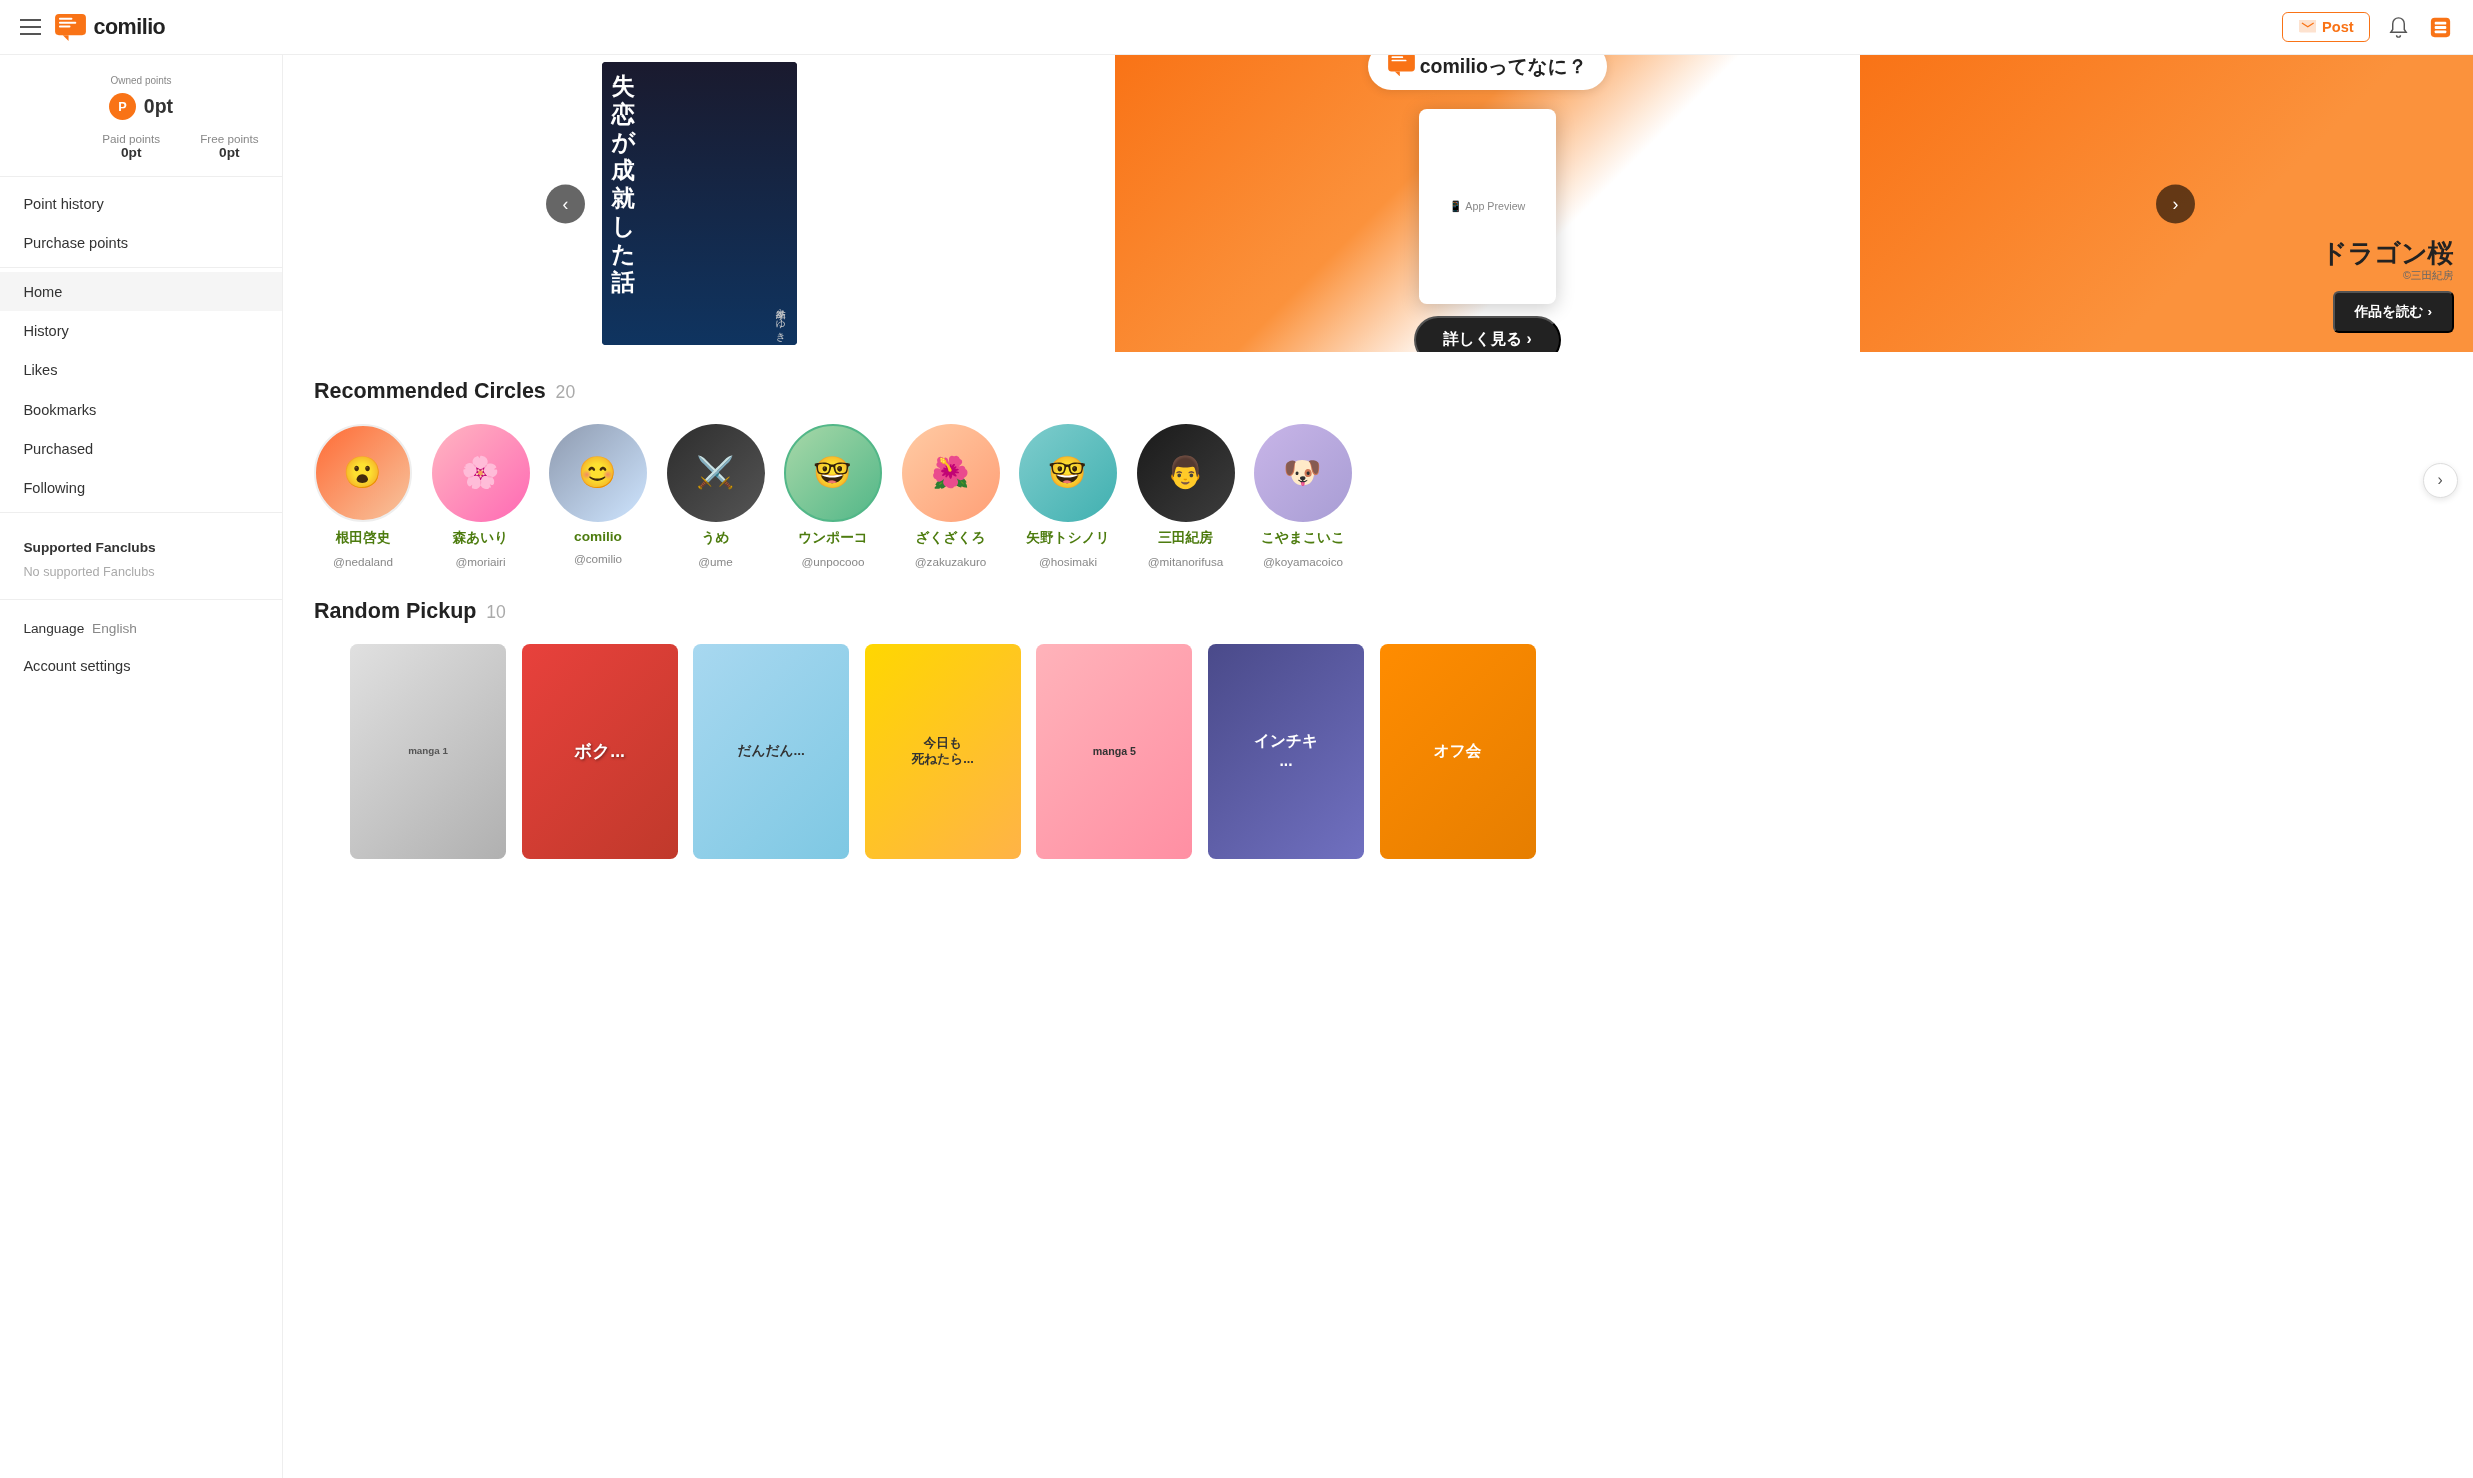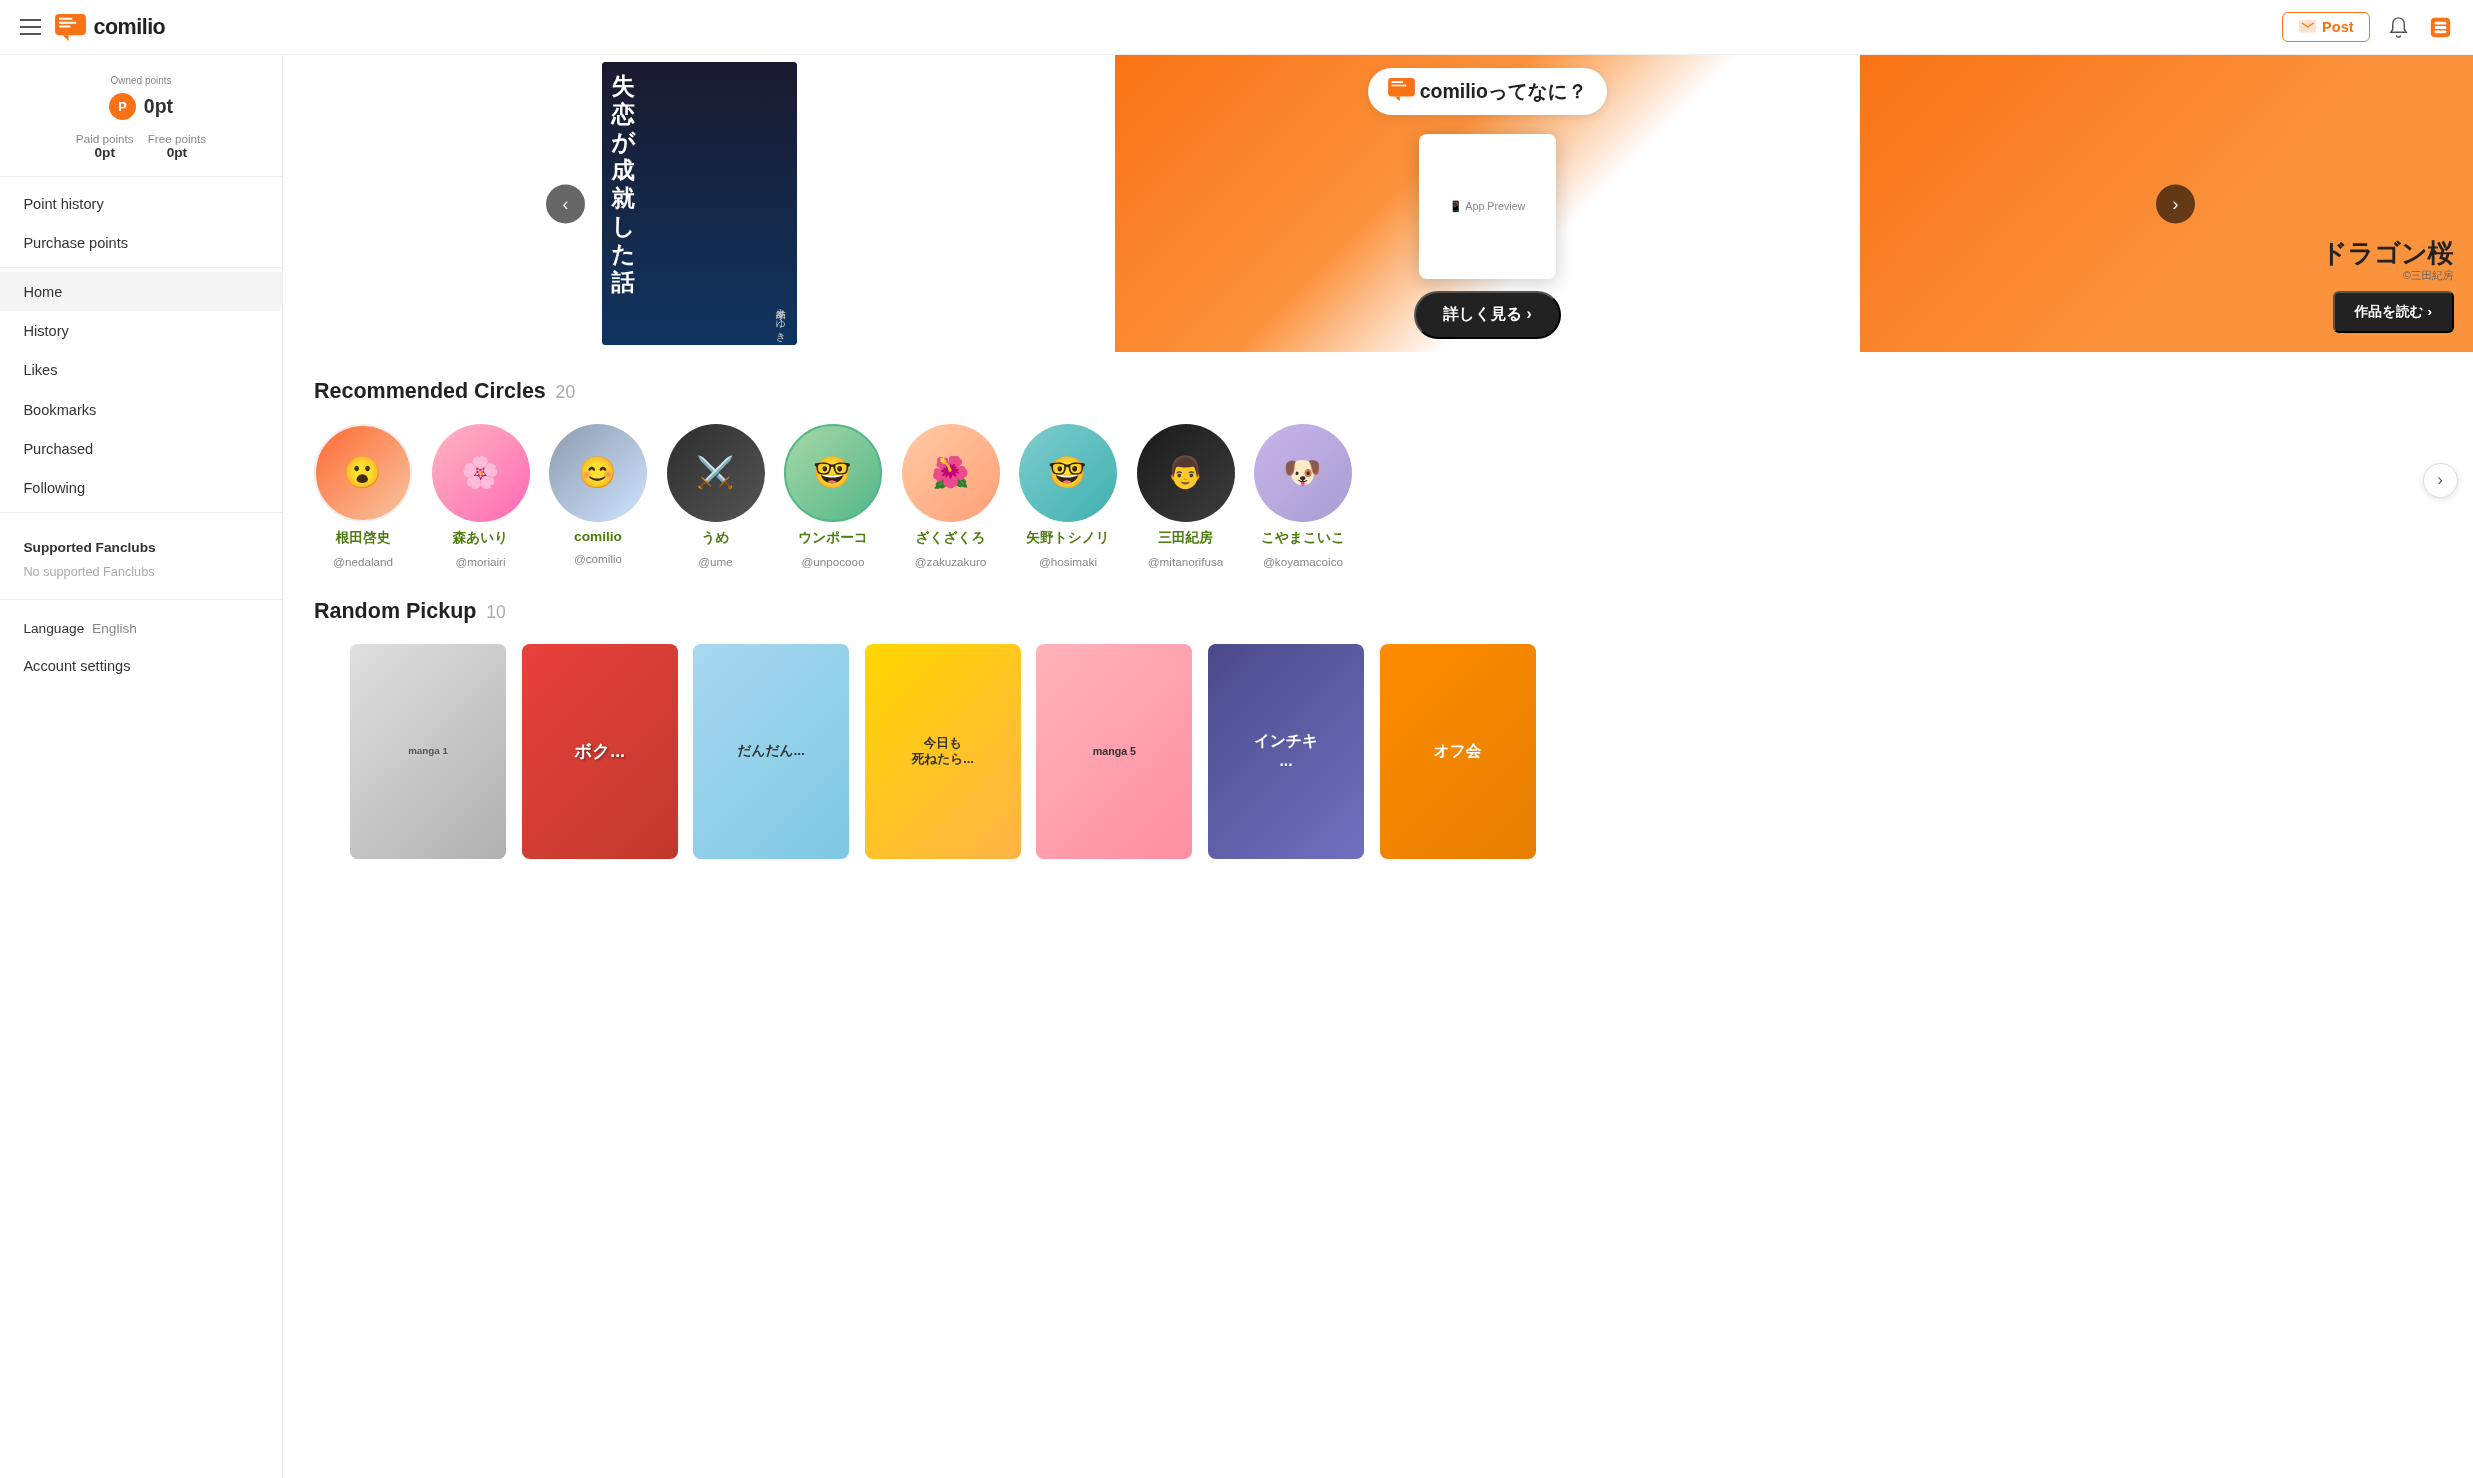--- a/index.html
+++ b/index.html
@@ -49,21 +49,21 @@
       border-bottom: 1px solid #eee;
     }
     .points-label { font-size: 10px; color: #888; text-align: center; margin-bottom: 7.8px; }
     .points-total { display: flex; align-items: center; gap: 7.8px; justify-content: center; margin-bottom: 11.7px; }
     .points-badge {
       width: 27px; height: 27px; border-radius: 50%; background: #f97316;
       color: #fff; font-size: 12.7px; font-weight: 700;
       display: flex; align-items: center; justify-content: center;
     }
     .points-value { font-size: 19.5px; font-weight: 700; }
-    .points-sub { display: flex; gap: 14px; justify-content: center; }
+    .points-sub { display: flex; gap: 40px; justify-content: flex-end; }
     .points-sub-item { text-align: center; }
     .points-sub-label { font-size: 11.7px; color: #888; }
     .points-sub-value { font-size: 13.7px; font-weight: 600; }
 
     
     .sidebar-nav { padding: 7.8px 0; }
     .sidebar-link {
       display: block; padding: 11.7px 23.4px; font-size: 14.6px; color: #333;
       cursor: pointer; text-decoration: none;
     }
@@ -293,21 +293,21 @@
         <div class="banner-bubble">
           <svg width="27" height="23.4" viewBox="0 0 32 28" fill="none">
             <rect x="0" y="0" width="32" height="22" rx="4" fill="#f97316"></rect>
             <rect x="4" y="4" width="14" height="2" rx="1" fill="white"></rect>
             <rect x="4" y="8" width="18" height="2" rx="1" fill="white"></rect>
             <polygon points="8,22 14,28 14,22" fill="#f97316"></polygon>
           </svg>
           <span style="font-size:19.5px;font-weight:700;color:#222;">comilioってなに？</span>
         </div>
         <div style="margin-top:19.5px;display:flex;align-items:center;justify-content:center;">
-          <div style="width:137px;height:145px;background:#fff;border-radius:7.8px;box-shadow:0 3.9px 19.5px rgba(0,0,0,0.2);display:flex;align-items:center;justify-content:center;font-size:10.7px;color:#888;">
+          <div style="width:137px;height:195px;background:#fff;border-radius:7.8px;box-shadow:0 3.9px 19.5px rgba(0,0,0,0.2);display:flex;align-items:center;justify-content:center;font-size:10.7px;color:#888;">
             📱 App Preview
           </div>
         </div>
         <button class="banner-detail-btn">詳しく見る ›</button>
       </div>
 
       <div class="banner-slide" style="flex:1;background:linear-gradient(135deg, #f97316 0%, #fb923c 60%);display:flex;flex-direction:column;align-items:flex-end;justify-content:flex-end;padding:19.5px;">
         <div style="text-align:right;">
           <div class="dragon-text">ドラゴン桜</div>
           <div class="copyright-text">©三田紀房</div>

